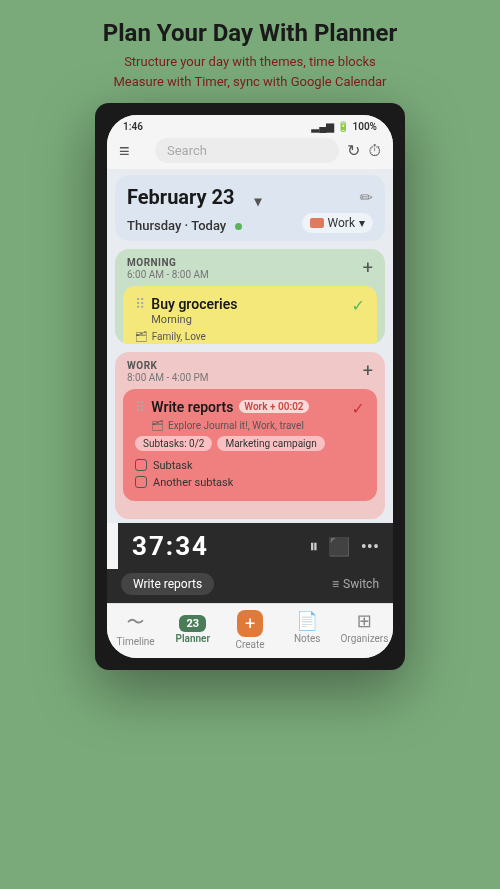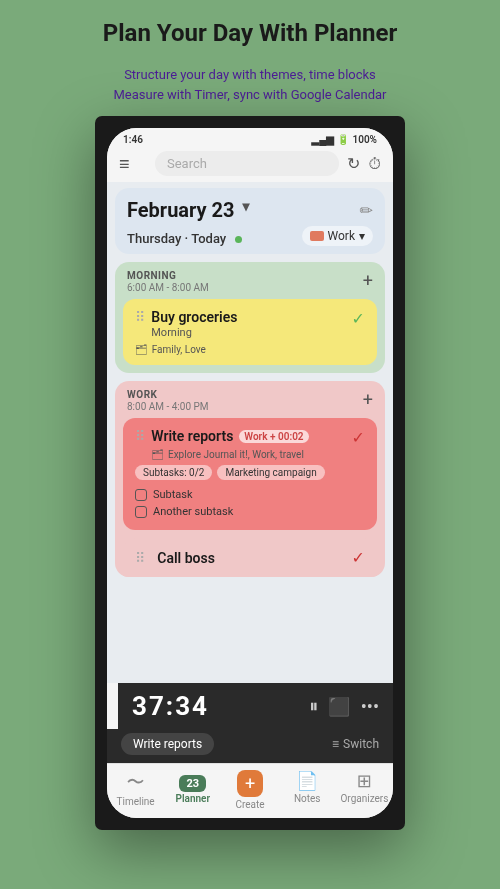--- a/index.html
+++ b/index.html
@@ -18,31 +18,31 @@
       padding: 18px 20px 12px;
     }
     .app-title {
       font-size: 24px;
       font-weight: 700;
       color: #1a1a1a;
       line-height: 1.3;
     }
     .app-subtitle {
       font-size: 13px;
-      color: #4c1d95;
+      color: #7f1d1d;
       line-height: 1.5;
-      margin-top: 16px;
+      margin-top: 3px;
     }
 
     
     .phone-shell {
       width: 310px;
-      height: 714px;
+      height: 567px;
       background: #1a1a1a;
-      border-radius: 7px;
+      border-radius: 14px;
       margin: 0 auto;
       position: relative;
       box-shadow: 0 20px 60px rgba(0,0,0,0.4);
       overflow: hidden;
     }
 
     
     .phone-screen {
       position: absolute;
       top: 12px;
@@ -153,22 +153,22 @@
     .date-row {
       display: flex;
       justify-content: space-between;
       align-items: center;
     }
     .date-title {
       font-size: 20px;
       font-weight: 700;
       color: #1a1a1a;
       display: flex;
-      align-items: flex-start;
-      gap: 8px;
+      align-items: flex-end;
+      gap: 20px;
     }
     .date-arrow { color: #555; font-size: 14px; }
     .edit-icon { color: #888; font-size: 16px; }
     .day-row {
       display: flex;
       justify-content: space-between;
       align-items: flex-end;
       margin-top: 4px;
     }
     .day-info { font-size: 13px; font-weight: 500; color: #333; }

